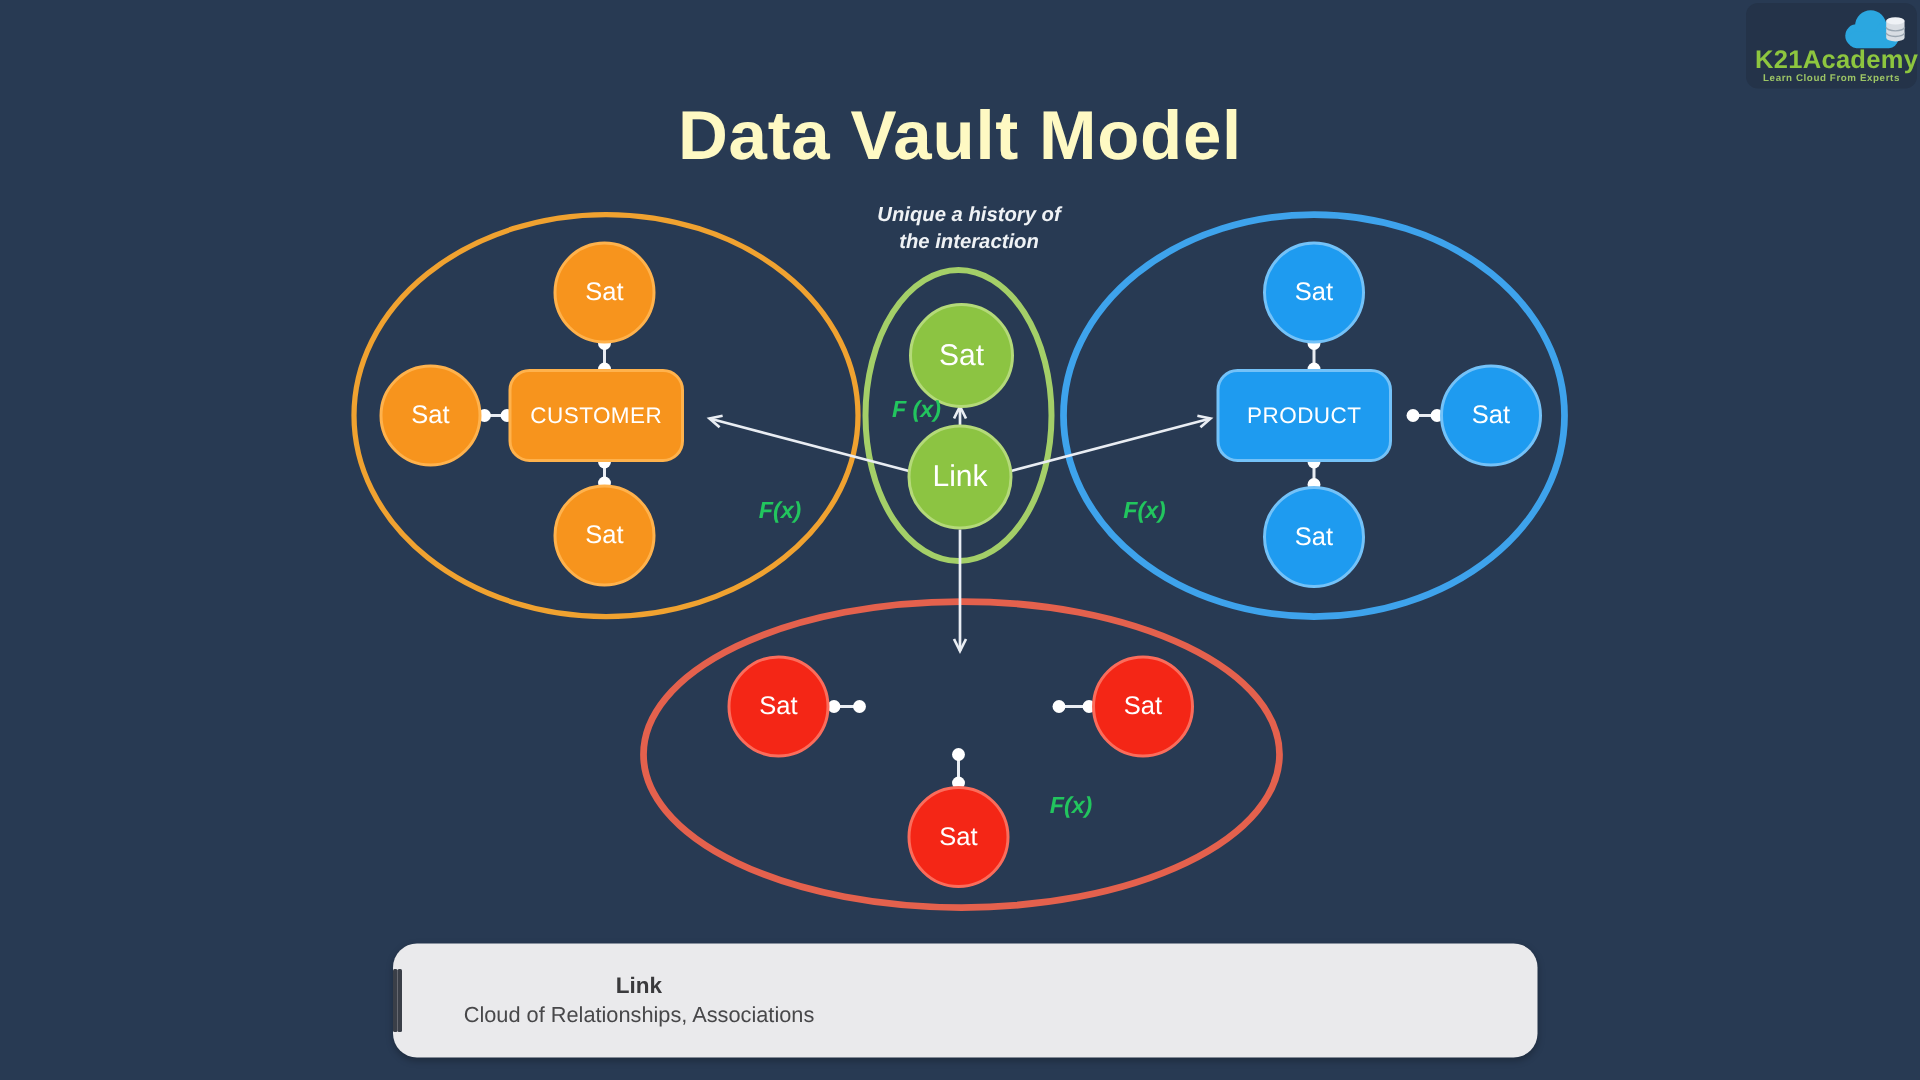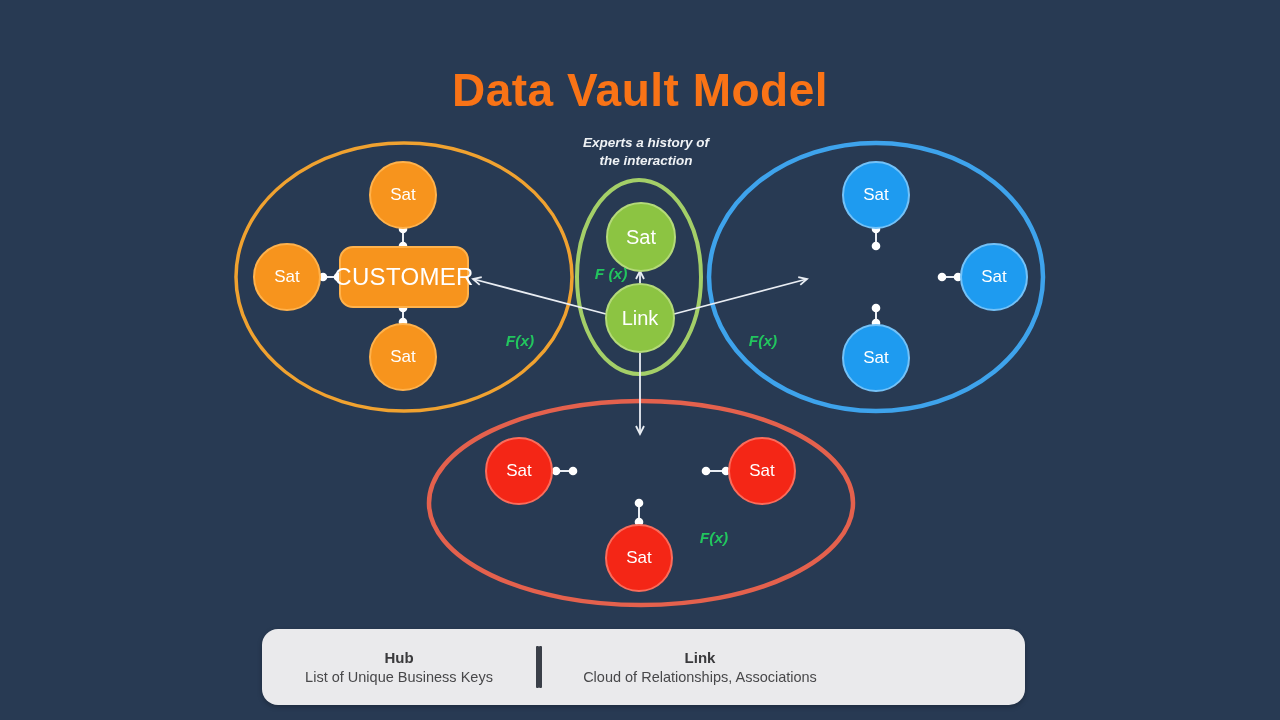--- a/index.html
+++ b/index.html
@@ -4,21 +4,21 @@
 <style>
   html,body{margin:0;padding:0;background:#10141c;}
   *{box-sizing:border-box;}
   .stage{
     position:relative;width:1280px;height:720px;overflow:hidden;
     background:#283A53;
     font-family:"Liberation Sans", sans-serif;
   }
   .title{
     position:absolute;top:32px;left:0;right:0;text-align:center;
-    font-size:46px;font-weight:bold;color:#f97316;letter-spacing:.5px;
+    font-size:46px;font-weight:bold;color:#fef9c3;letter-spacing:.5px;
   }
   
   .logo{
     position:absolute;left:1164px;top:2px;width:114px;height:57px;
     background:#243349;border-radius:8px;
   }
   .logo .cloud{position:absolute;right:3px;top:2px;width:52px;height:32px;}
   .logo .brand{
     position:absolute;left:6px;top:28px;font-size:17px;font-weight:bold;
     color:#8DC63F;letter-spacing:.2px;white-space:nowrap;
@@ -28,21 +28,21 @@
     font-size:6.5px;font-weight:bold;color:#9CC465;letter-spacing:.4px;white-space:nowrap;
   }
   
   svg.wires{position:absolute;left:0;top:0;width:1280px;height:720px;}
   
   .sat,.hub{
     position:absolute;display:flex;align-items:center;justify-content:center;
     color:#fff;font-weight:normal;
   }
   .sat{width:68px;height:68px;border-radius:50%;font-size:17px;}
-  .hub{width:130px;height:62px;border-radius:14px;font-size:24px;letter-spacing:.3px;}
+  .hub{width:117px;height:62px;border-radius:14px;font-size:15px;letter-spacing:.3px;}
   .orange-node{background:#F7941D;border:2px solid #FFB24C;}
   .blue-node{background:#1E9BF0;border:2px solid #74C2F8;}
   .red-node{background:#F42616;border:2px solid #FB6C5B;}
   .green-node{background:#8CC442;border:2px solid #B4DA79;}
   .sat.big{width:70px;height:70px;font-size:20px;}
   
   .fx{
     position:absolute;transform:translate(-50%,-50%);
     color:#22c55e;font-style:italic;font-weight:bold;font-size:15.5px;white-space:nowrap;
   }
@@ -65,20 +65,38 @@
   .ldesc{font-size:14.5px;color:#48484A;}
   .lsep{width:3px;height:42px;background:#3A3F48;border-radius:1px;}
 </style>
 </head>
 <body>
 
 <div class="stage">
 
   <h1 class="title">Data Vault Model</h1>
 
+  <div class="logo">
+    <svg class="cloud" viewBox="0 0 54 34">
+      <g fill="#2BA7E0">
+        <circle cx="15" cy="21" r="8"></circle>
+        <circle cx="25" cy="14" r="11"></circle>
+        <circle cx="37" cy="20" r="9"></circle>
+        <rect x="9" y="18" width="35" height="12" rx="6"></rect>
+      </g>
+      <g transform="translate(36,8)">
+        <path d="M0,2.5 v12 a6.5,2.6 0 0 0 13,0 v-12 z" fill="#D8DDE3"></path>
+        <ellipse cx="6.5" cy="2.5" rx="6.5" ry="2.6" fill="#EFF2F6"></ellipse>
+        <path d="M0,7 a6.5,2.6 0 0 0 13,0" fill="none" stroke="#9AA6B1" stroke-width="1"></path>
+        <path d="M0,11 a6.5,2.6 0 0 0 13,0" fill="none" stroke="#9AA6B1" stroke-width="1"></path>
+      </g>
+    </svg>
+    <div class="brand">K21Academy</div>
+    <div class="tagline">Learn Cloud From Experts</div>
+  </div>
 
   <svg class="wires" viewBox="0 0 1280 720">
     <defs>
       <marker id="ah" markerUnits="userSpaceOnUse" markerWidth="14" markerHeight="12" refX="10" refY="5" orient="auto">
         <polyline points="2,1 10,5 2,9" fill="none" stroke="#E9EDF3" stroke-width="1.8"></polyline>
       </marker>
     </defs>
 
     <ellipse cx="404" cy="277" rx="168" ry="134" fill="none" stroke="#F0A230" stroke-width="3.5"></ellipse>
     <ellipse cx="876" cy="277" rx="167" ry="134" fill="none" stroke="#3EA3EC" stroke-width="4.5"></ellipse>
@@ -120,49 +138,46 @@
 
     <g stroke="#E9EDF3" stroke-width="1.8">
       <line x1="606" y1="314" x2="473" y2="279" marker-end="url(#ah)"></line>
       <line x1="674" y1="314" x2="807" y2="279" marker-end="url(#ah)"></line>
       <line x1="640" y1="353" x2="640" y2="434" marker-end="url(#ah)"></line>
       <line x1="640" y1="284" x2="640" y2="271" marker-end="url(#ah)"></line>
     </g>
   </svg>
 
   <div class="note">
-    <div>Experts a history of</div>
+    <div>Unique a history of</div>
     <div>the interaction</div>
   </div>
 
   <div class="sat orange-node" style="left:369px;top:161px;">Sat</div>
   <div class="sat orange-node" style="left:253px;top:243px;">Sat</div>
   <div class="sat orange-node" style="left:369px;top:323px;">Sat</div>
   <div class="hub orange-node" style="left:339px;top:246px;">CUSTOMER</div>
   <div class="fx" style="left:520px;top:341px;">F(x)</div>
 
   <div class="sat blue-node" style="left:842px;top:161px;">Sat</div>
   <div class="sat blue-node" style="left:960px;top:243px;">Sat</div>
   <div class="sat blue-node" style="left:842px;top:324px;">Sat</div>
+  <div class="hub blue-node" style="left:811px;top:246px;">PRODUCT</div>
   <div class="fx" style="left:763px;top:341px;">F(x)</div>
 
   <div class="sat red-node" style="left:485px;top:437px;">Sat</div>
   <div class="sat red-node" style="left:728px;top:437px;">Sat</div>
   <div class="sat red-node" style="left:605px;top:524px;">Sat</div>
   <div class="fx" style="left:714px;top:538px;">F(x)</div>
 
   <div class="sat big green-node" style="left:606px;top:202px;">Sat</div>
   <div class="sat big green-node" style="left:605px;top:283px;">Link</div>
   <div class="fx" style="left:611px;top:274px;">F (x)</div>
 
   <div class="legend">
-    <div class="lcol c1">
-      <div class="ltitle">Hub</div>
-      <div class="ldesc">List of Unique Business Keys</div>
-    </div>
     <div class="lsep"></div>
     <div class="lsep"></div>
     <div class="lcol c3">
       <div class="ltitle">Link</div>
       <div class="ldesc">Cloud of Relationships, Associations</div>
     </div>
   </div>
 
 </div>
 

